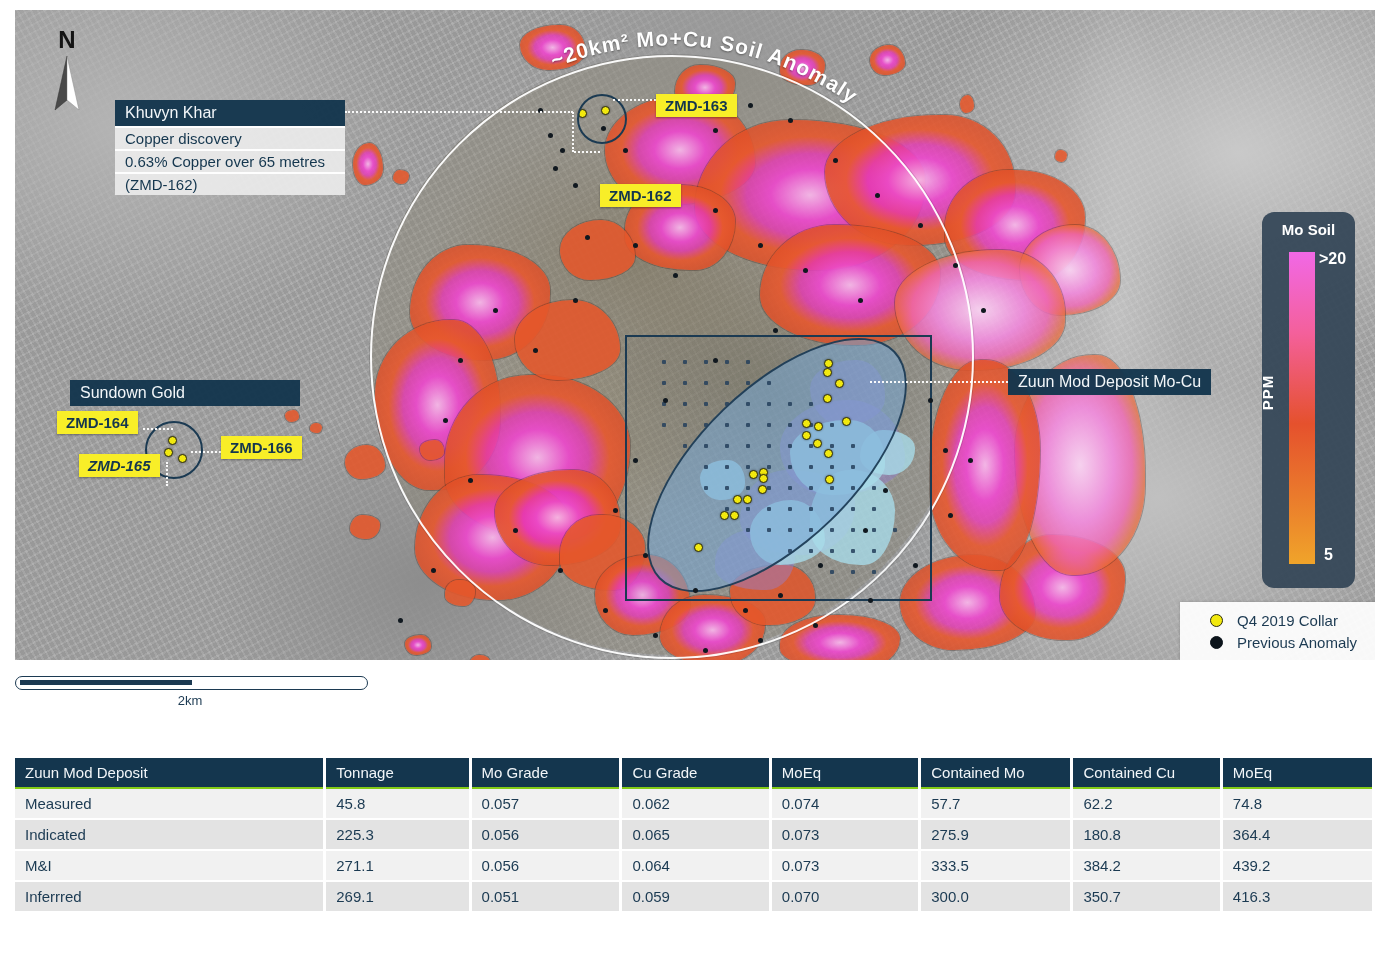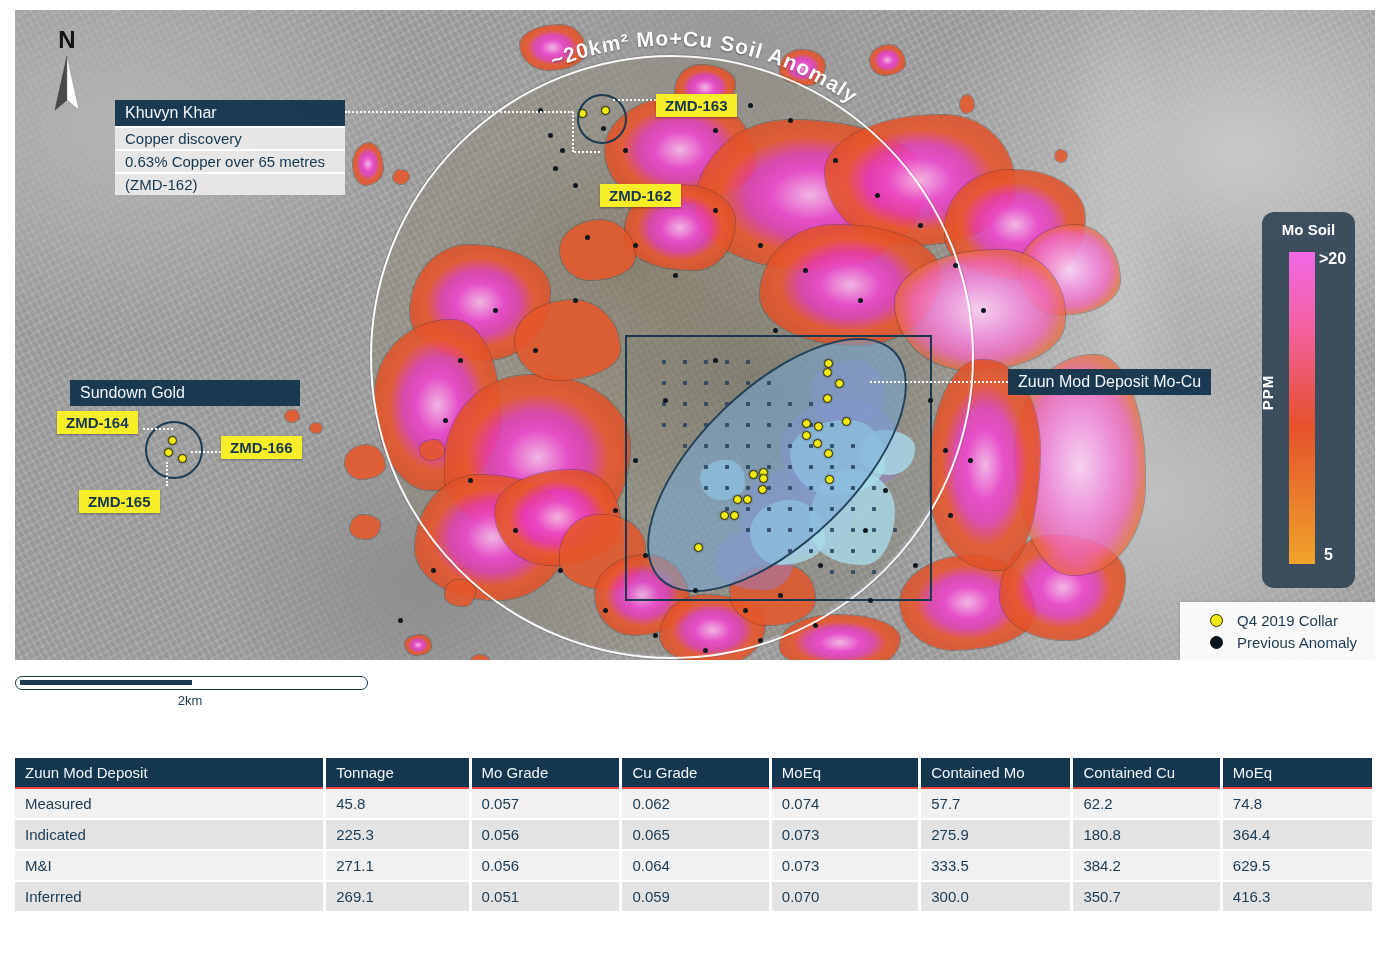--- a/index.html
+++ b/index.html
@@ -75,21 +75,21 @@
   
   #scalebar{position:absolute;left:15px;top:676px;width:353px;height:14px;border:1.5px solid #1c3a52;
     border-radius:8px;background:#ffffff;box-sizing:border-box;}
   #scalebar-fill{position:absolute;left:4px;top:3px;width:172px;height:5px;background:#1c3a52;}
   #scalebar-label{position:absolute;left:100px;top:693px;width:180px;text-align:center;
     color:#1c3a52;font-size:13px;}
   
   #resource-table{position:absolute;left:15px;top:758px;width:1360px;border-collapse:collapse;
     font-size:15px;}
   #resource-table th{background:#14364e;color:#f2f6f9;font-weight:normal;text-align:left;
-    padding:6px 10px;border-right:3px solid #fff;border-bottom:2px solid #ef4444;}
+    padding:6px 10px;border-right:3px solid #fff;border-bottom:2px solid #84cc16;}
   #resource-table td{color:#1b3a52;padding:6px 10px;border-right:3px solid #fff;border-top:2px solid #fff;}
   #resource-table tr.odd td{background:#f1f1f1;}
   #resource-table tr.even td{background:#e3e3e3;}
   svg text{font-family:"Liberation Sans",sans-serif;}
 </style>
 </head>
 <body>
 
 <div id="map">
   <div id="circle-tint"></div>
@@ -355,21 +355,21 @@
   </div>
 
   <div class="navybar" style="left:55px;top:370px;width:210px;">Sundown Gold</div>
   <div class="navybar" style="left:993px;top:359px;">Zuun Mod Deposit Mo-Cu</div>
 
   <div id="drill-labels">
       <div class="ylabel" style="left: 641px; top: 84px; text-align: right;">ZMD-163</div>
       <div class="ylabel" style="left: 585px; top: 143px; margin-top: 31px;">ZMD-162</div>
       <div class="ylabel" style="left: 42px; top: 401px;">ZMD-164</div>
       <div class="ylabel" style="left: 206px; top: 426px;">ZMD-166</div>
-      <div class="ylabel" style="left: 64px; top: 480px;">ZMD-165</div>
+      <div class="ylabel" style="left: 64px; top: 444px; font-style: italic;">ZMD-165</div>
     </div>
 
   <div id="mo-legend">
     <div class="title">Mo Soil</div>
     <div id="mo-grad"></div>
     <div class="max">&gt;20</div>
     <div class="min">5</div>
     <div class="unit">PPM</div>
   </div>
 
@@ -435,21 +435,21 @@
         <td>364.4</td>
       </tr>
       <tr class="odd">
         <td>M&amp;I</td>
         <td>271.1</td>
         <td>0.056</td>
         <td>0.064</td>
         <td>0.073</td>
         <td>333.5</td>
         <td>384.2</td>
-        <td>629.5</td>
+        <td>439.2</td>
       </tr>
       <tr class="even">
         <td>Inferrred</td>
         <td>269.1</td>
         <td>0.051</td>
         <td>0.059</td>
         <td>0.070</td>
         <td>300.0</td>
         <td>350.7</td>
         <td>416.3</td>

